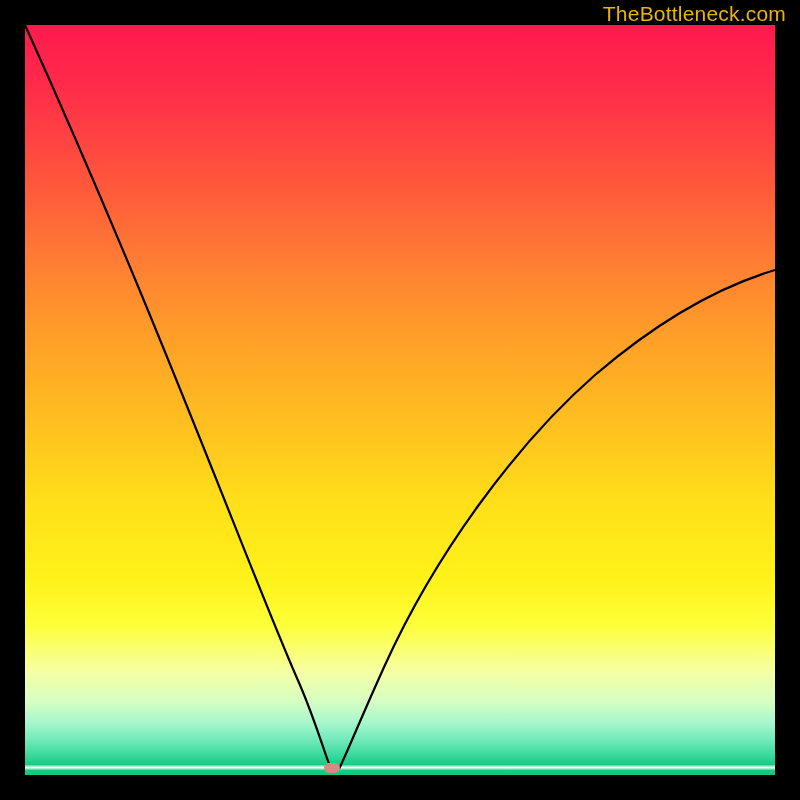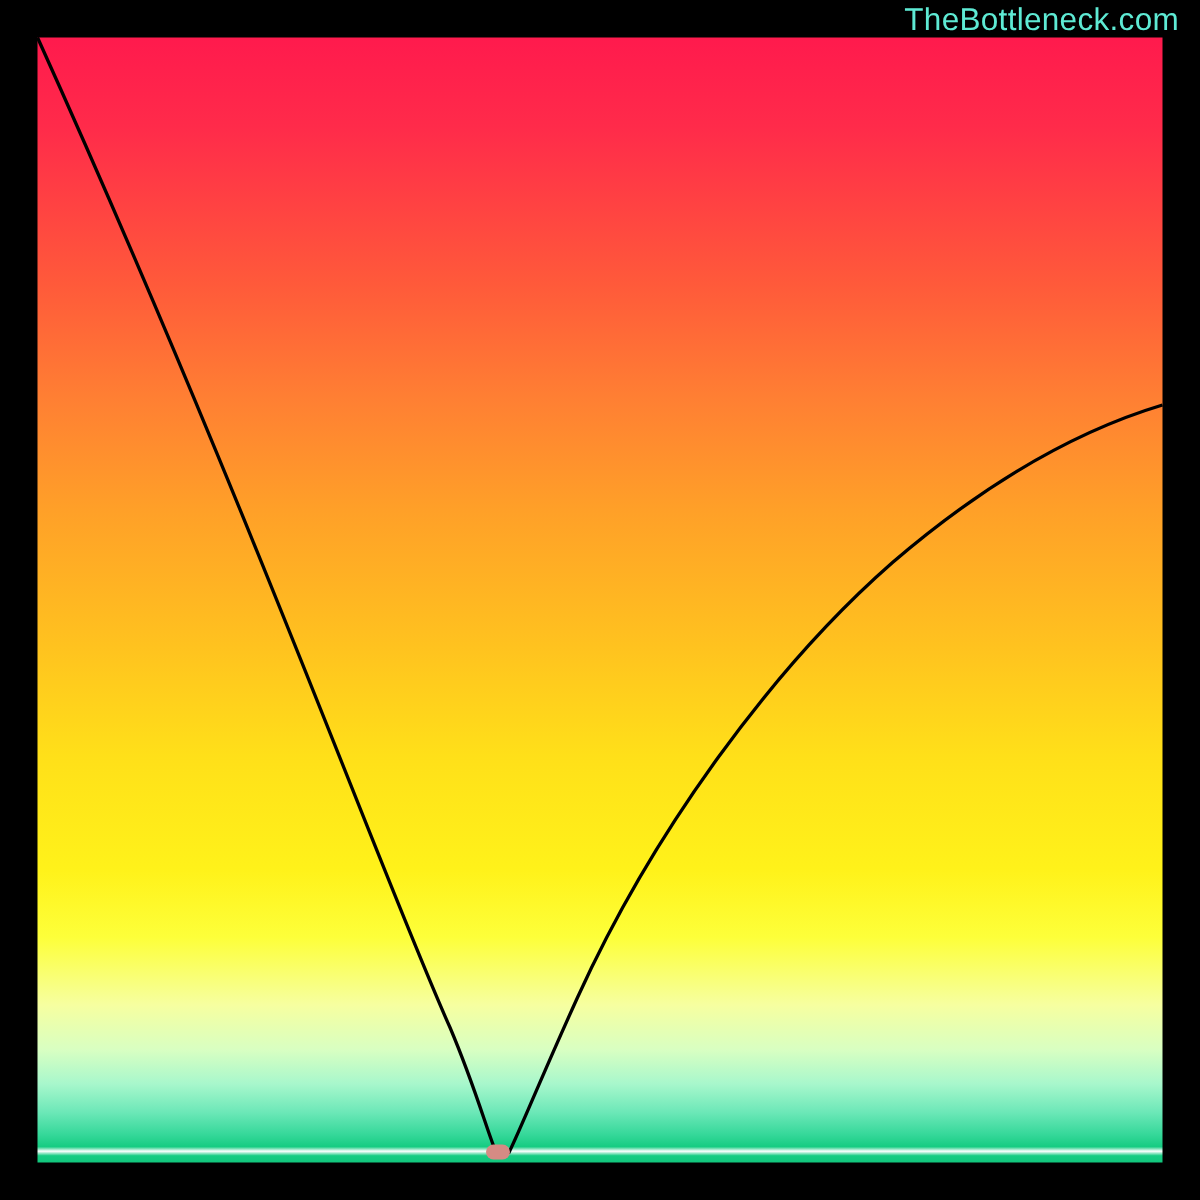--- a/index.html
+++ b/index.html
@@ -64,21 +64,21 @@
     height: 10px;
     border-radius: 5px;
     background: #d58b84;
   }
   .watermark {
     position: absolute;
     top: 2px;
     right: 14px;
     font-family: Arial, Helvetica, sans-serif;
     font-size: 21px;
-    color: #5eead4;
+    color: #eab308;
     letter-spacing: 0.2px;
   }
 </style>
 </head>
 <body>
 
 <div class="frame">
   <div class="gradient"></div>
 
   <svg class="curve" viewBox="0 0 750 750">

